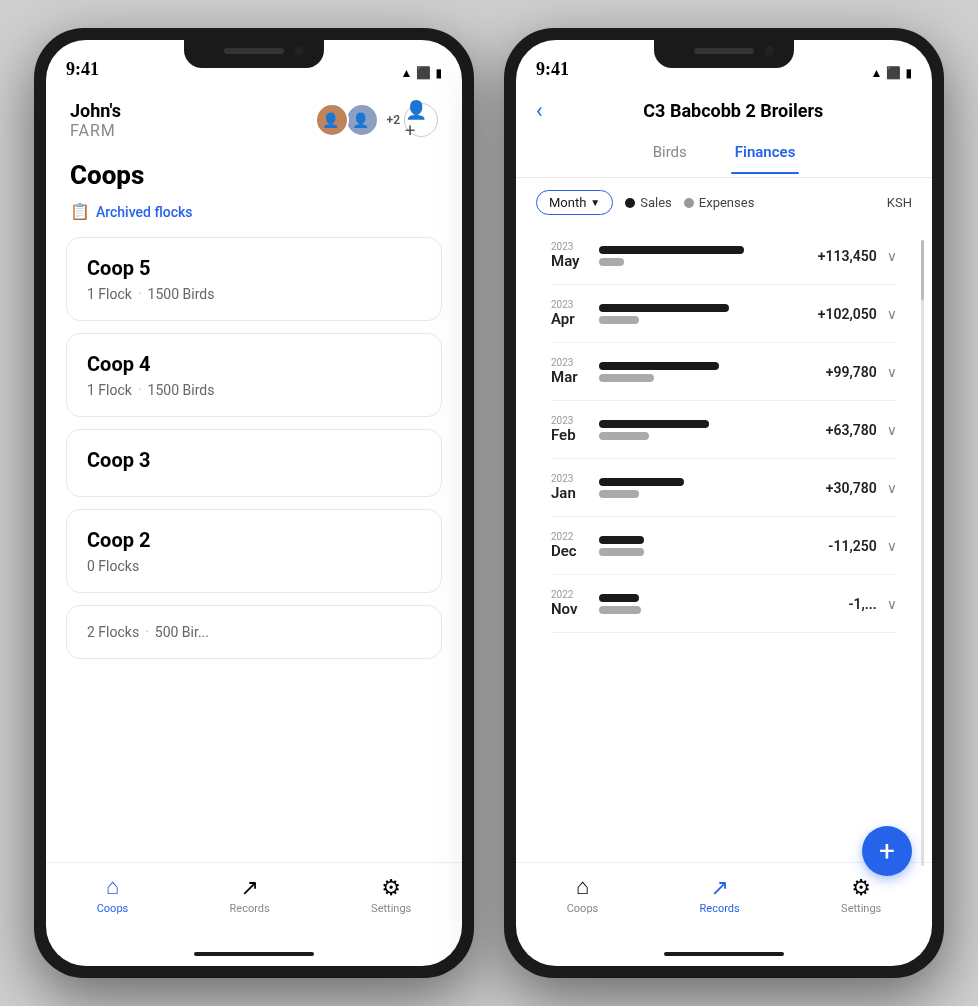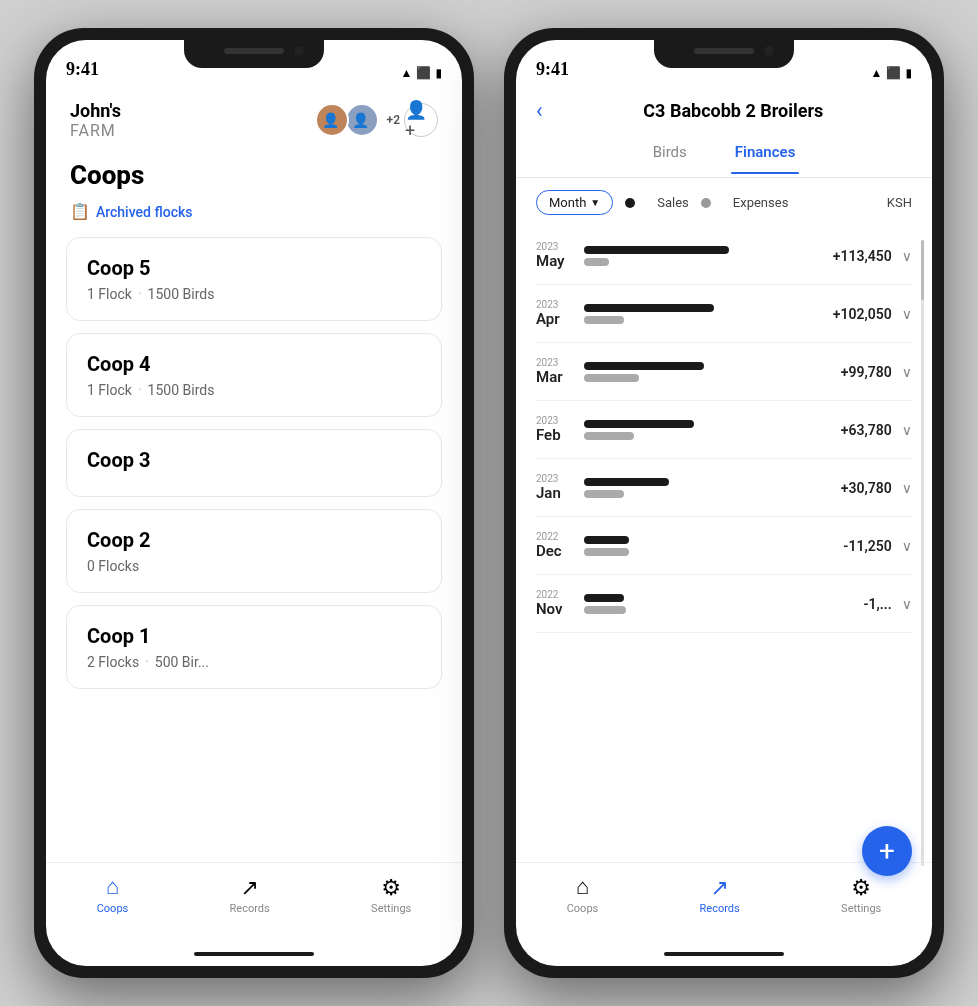--- a/index.html
+++ b/index.html
@@ -258,34 +258,34 @@
       font-size: 13px;
       color: #1a1a1a;
       display: flex;
       align-items: center;
       gap: 4px;
       cursor: pointer;
     }
     .legend-item {
       display: flex;
       align-items: center;
-      gap: 22px;
+      gap: 5px;
       font-size: 13px;
       color: #444;
     }
     .legend-dot {
       width: 10px;
       height: 10px;
       border-radius: 50%;
     }
     .legend-dot.black { background: #1a1a1a; }
     .legend-dot.gray { background: #999; }
     .ksh-label { font-size: 13px; color: #444; margin-left: auto; }
 
-    .finance-list { padding: 0 20px; display: flex; flex-direction: column; }
+    .finance-list { padding: 0 35px; display: flex; flex-direction: column; }
     .finance-row {
       padding: 14px 0;
       border-bottom: 1px solid #f0f0f0;
       display: flex;
       align-items: center;
       gap: 10px;
     }
     .finance-date {
       width: 38px;
       flex-shrink: 0;
@@ -414,21 +414,20 @@
           </div>
 
           <div class="coop-card">
             <div class="coop-card-name">Coop 2</div>
             <div class="coop-card-sub">
               <span>0 Flocks</span>
             </div>
           </div>
 
           <div class="coop-card" style="margin-bottom: 16px;">
-            <div class="coop-card-name">Coop 1</div>
             <div class="coop-card-sub">
               <span>2 Flocks</span><span class="dot">·</span><span>500 Bir...</span>
             </div>
           </div>
         </div>
       </div>
 
       <div class="bottom-nav">
         <div class="nav-item active">
           <span class="nav-icon" style="color:#2563eb;">⌂</span>

